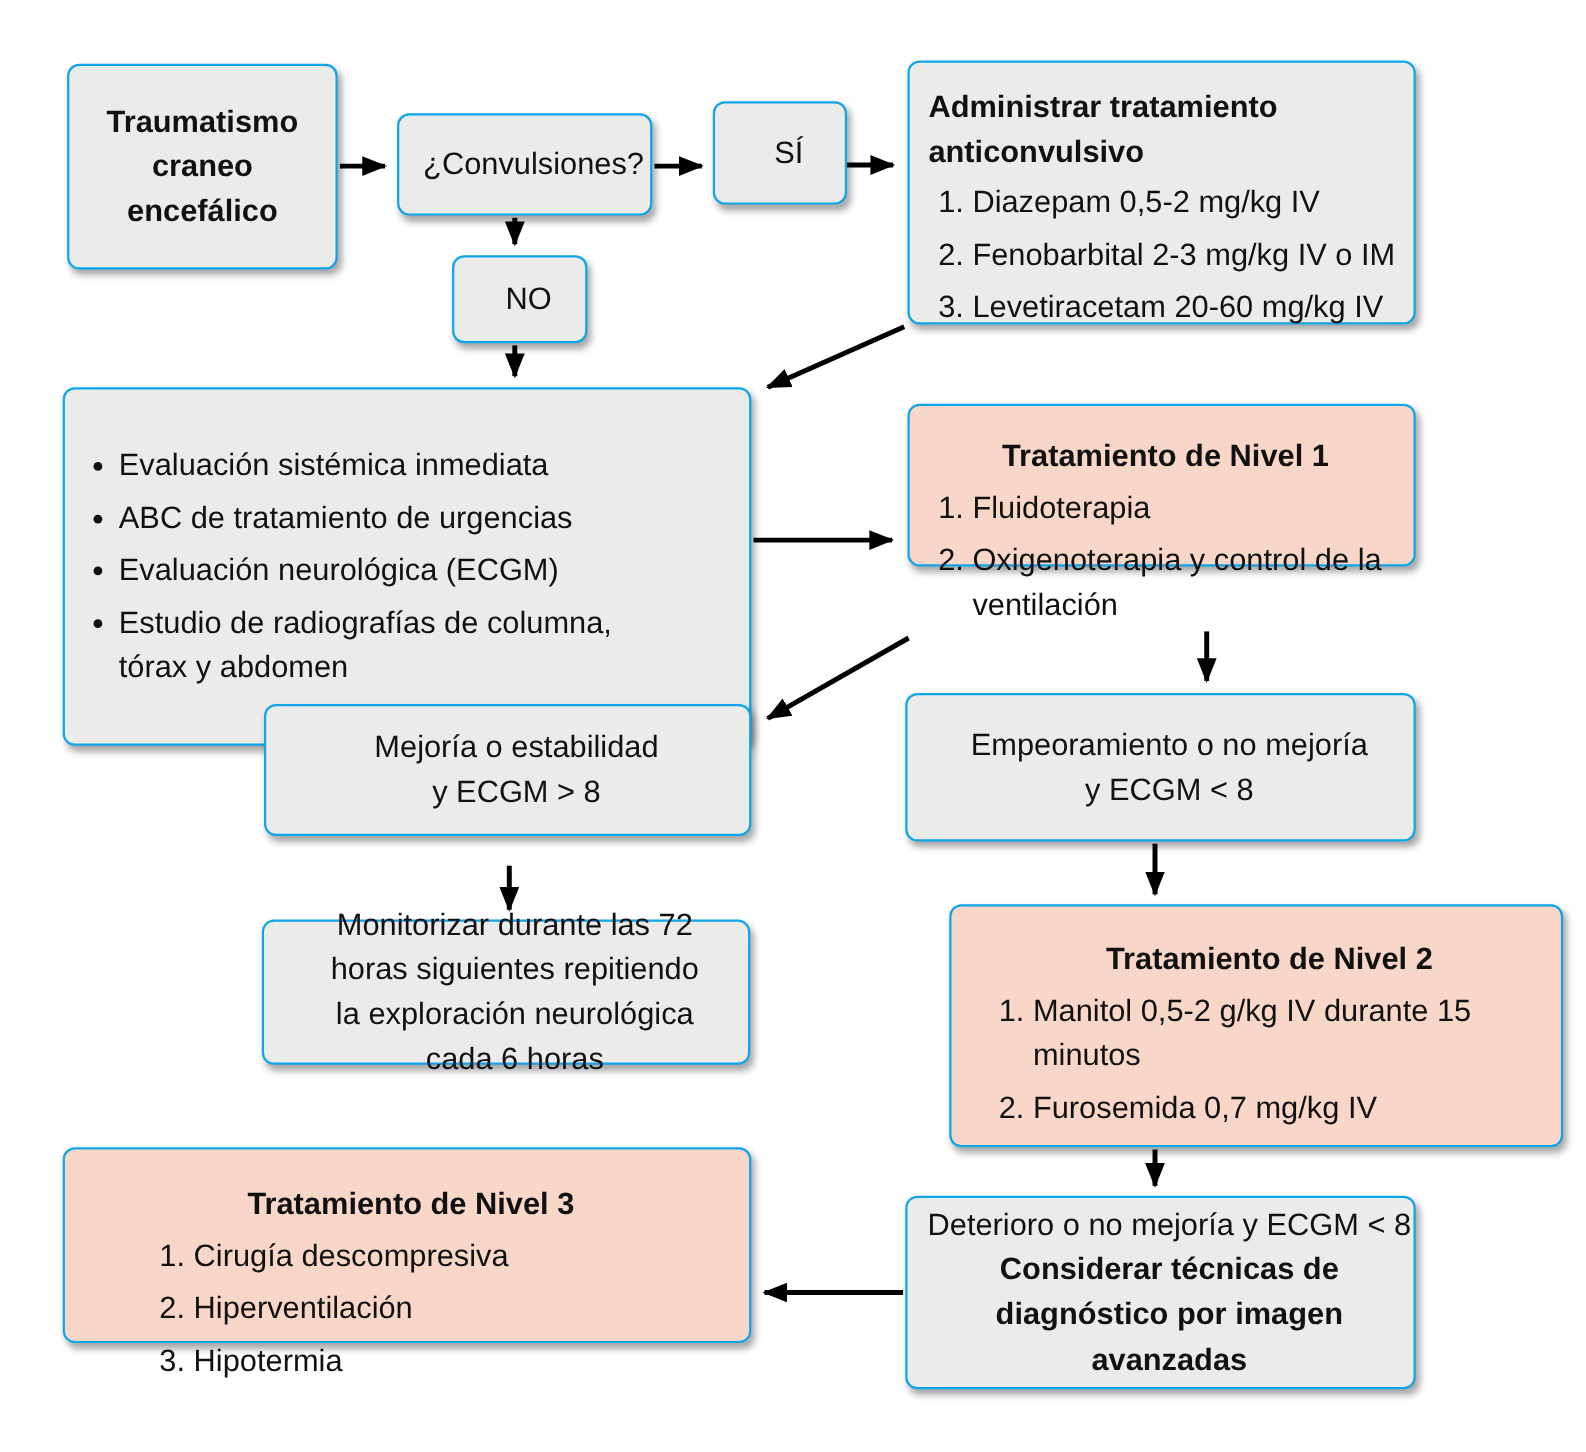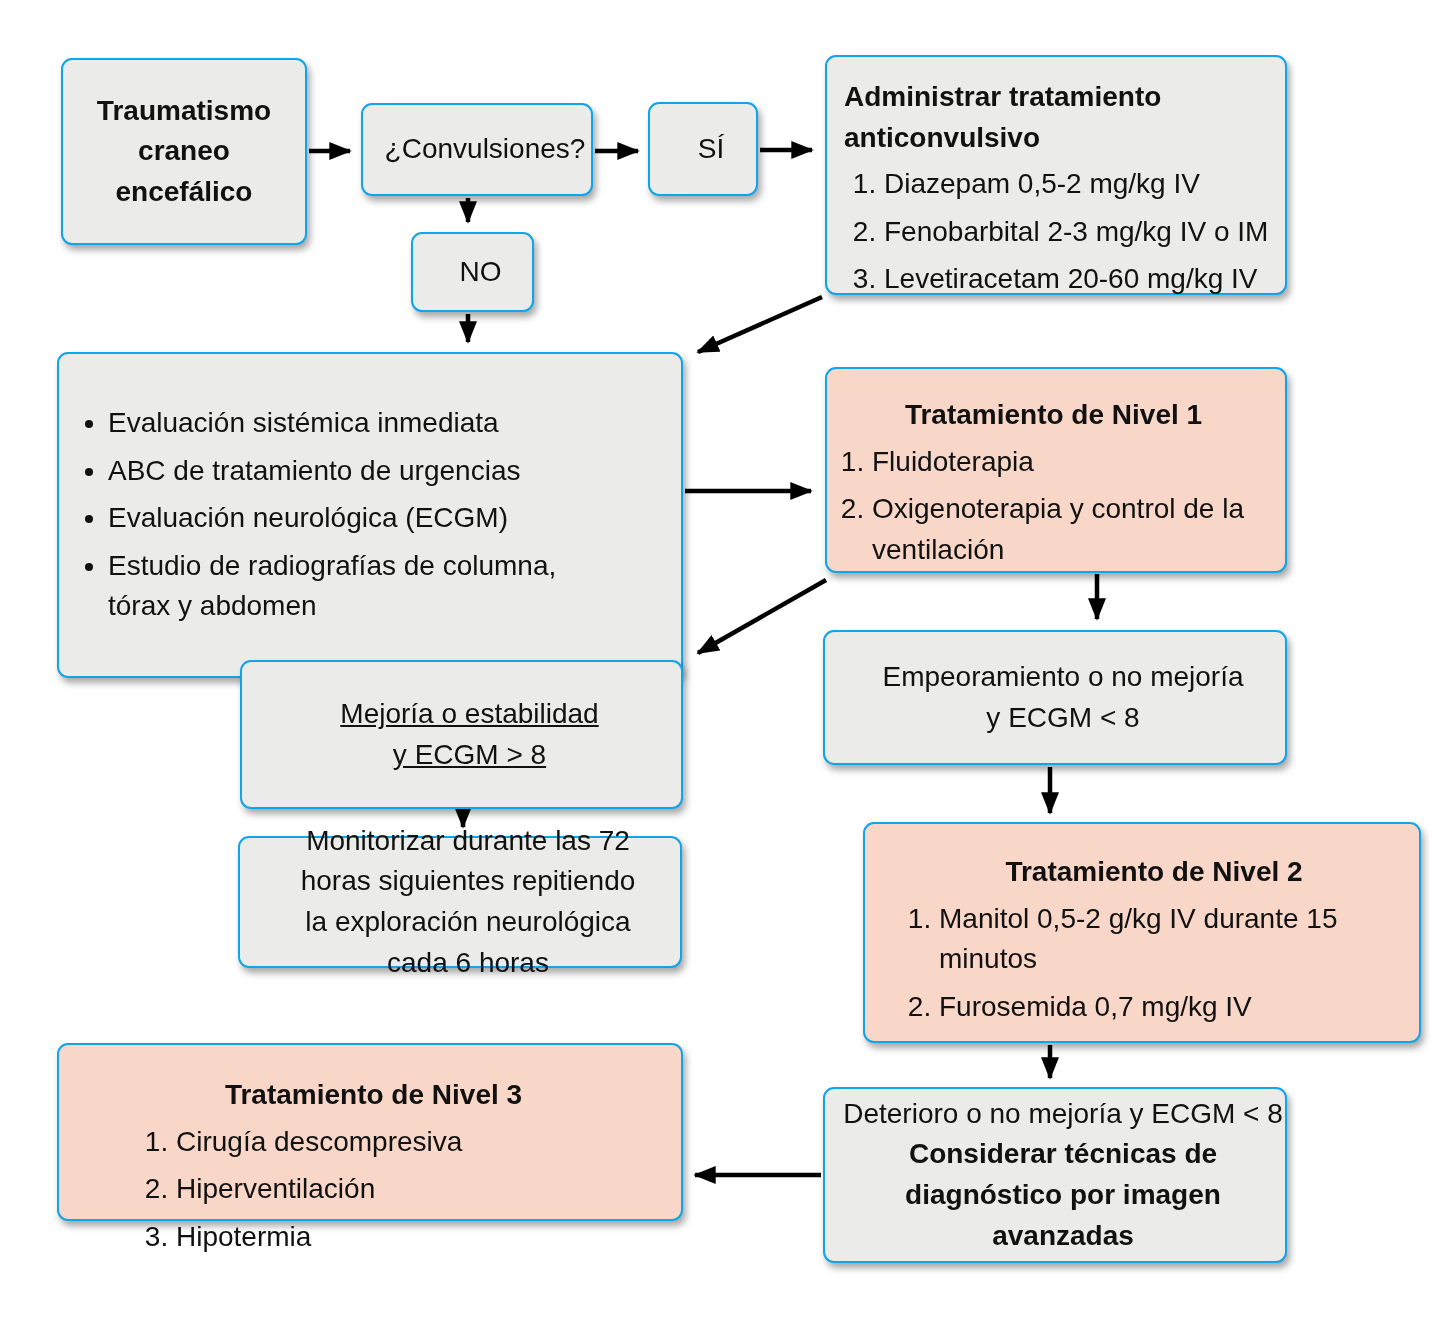--- a/index.html
+++ b/index.html
@@ -19,28 +19,28 @@
   .bold{font-weight:bold;}
   .node-title{font-weight:bold;text-align:center;margin:0 0 6px 0;}
   .node-title.left{text-align:left;}
   ol{margin:0;padding:0 0 0 58px;list-style:decimal outside;}
   ul{margin:0;padding:0 0 0 34px;list-style:disc outside;}
   li{margin:0 0 7px 0;}
   li:last-child{margin-bottom:0;}
   
   #trauma{left:61px;top:58px;width:246px;height:187px;padding:6px 12px;}
   #convulsiones{left:361px;top:103px;width:232px;height:93px;}
-  #si{left:648px;top:102px;width:110px;height:94px;}
+  #si{left:648px;top:92px;width:122px;height:94px;}
   #no{left:411px;top:232px;width:123px;height:80px;}
   #anticonvulsivo{left:825px;top:55px;width:462px;height:240px;padding:20px 10px 0 17px;}
   #anticonvulsivo ol{padding-left:40px;margin-top:4px;}
   #evaluacion{left:57px;top:352px;width:626px;height:326px;display:flex;flex-direction:column;justify-content:center;padding:10px 85px 10px 15px;}
-  #nivel1{left:825px;top:367px;width:462px;height:206px;padding:26px 10px 0 5px;}
+  #nivel1{left:825px;top:367px;width:462px;height:148px;padding:26px 10px 0 17px;}
   #nivel1 ol{padding-left:40px;}
-  #mejoria{left:240px;top:660px;width:443px;height:149px;text-decoration:underline;}
+  #mejoria{left:240px;top:640px;width:443px;height:120px;}
   #empeoramiento{left:823px;top:630px;width:464px;height:135px;}
   #monitorizar{left:238px;top:836px;width:444px;height:132px;}
   #nivel2{left:863px;top:822px;width:558px;height:221px;padding:28px 10px 0 34px;}
   #nivel2 ol{padding-left:40px;}
   #deterioro{left:823px;top:1087px;width:464px;height:176px;}
   #nivel3{left:57px;top:1043px;width:626px;height:178px;padding:30px 10px 0 17px;}
   #nivel3 ol{padding-left:100px;}
 </style>
 </head>
 <body>

